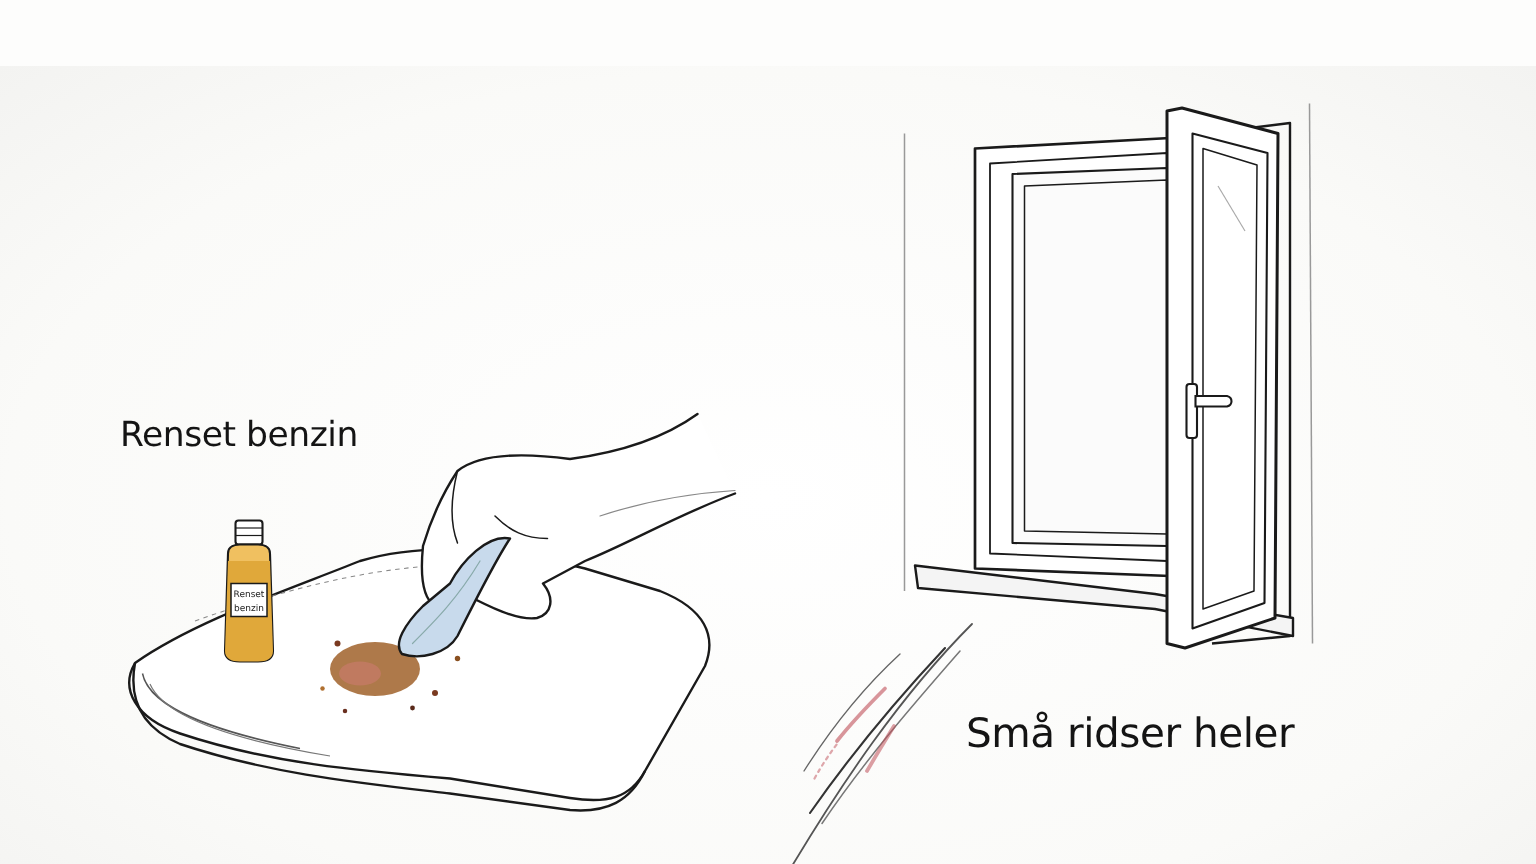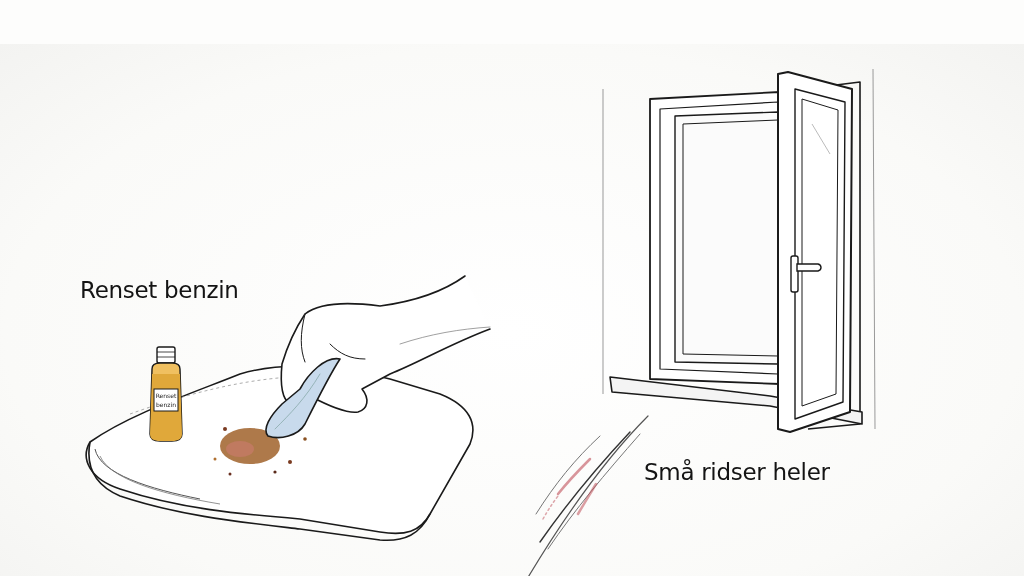--- a/index.html
+++ b/index.html
@@ -1,21 +1,21 @@
 <!DOCTYPE html>
 <html><head>
 <meta charset="utf-8">
 <style>
   html, body { margin:0; padding:0; }
   body { width:1024px; height:576px; overflow:hidden; background:#fdfdfc; font-family:"DejaVu Sans", sans-serif; position:relative; }
   .canvas { position:absolute; left:0; top:0; width:1024px; height:576px; background:radial-gradient(ellipse at center, #ffffff 0%, #fafaf8 70%, #f3f3f1 100%);margin-top:44px; }
   .label { position:absolute; color:#141414; white-space:nowrap; letter-spacing:-0.3px; }
   .lbl-benzin { left:80px; top:233px; font-size:23px; }
   .lbl-luft { left:523px; top:223px; font-size:27px; }
-  .lbl-ridser { left:644px; top:415px; font-size:23px; }
+  .lbl-ridser { left:644px; top:430px; font-size:27px; }
   svg { position:absolute; left:0; top:0; }
 </style>
 </head>
 <body>
 
 <div class="canvas">
 
   <svg width="1024" height="576" viewBox="0 0 1024 576">
 
     <g fill="none" stroke="#1a1a1a" stroke-width="1.6" stroke-linejoin="round">

